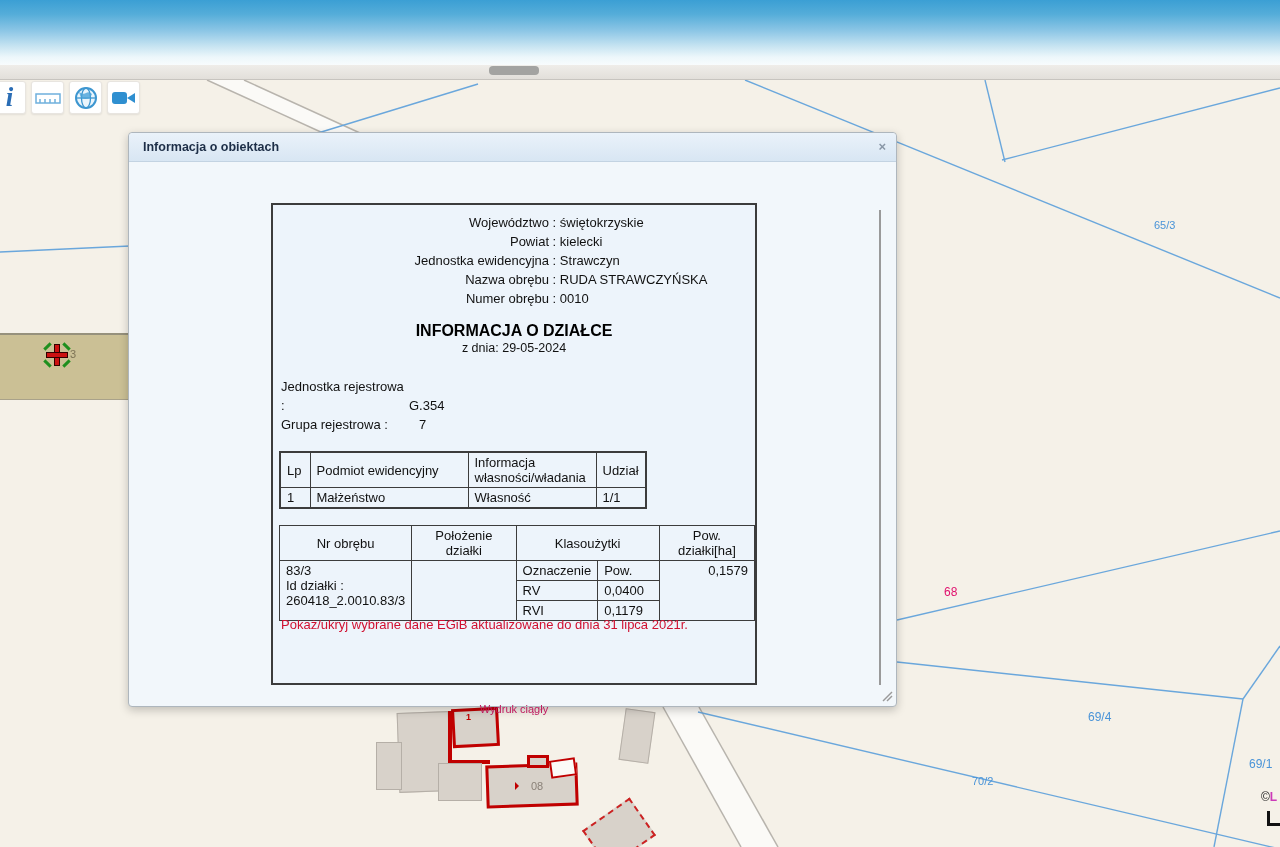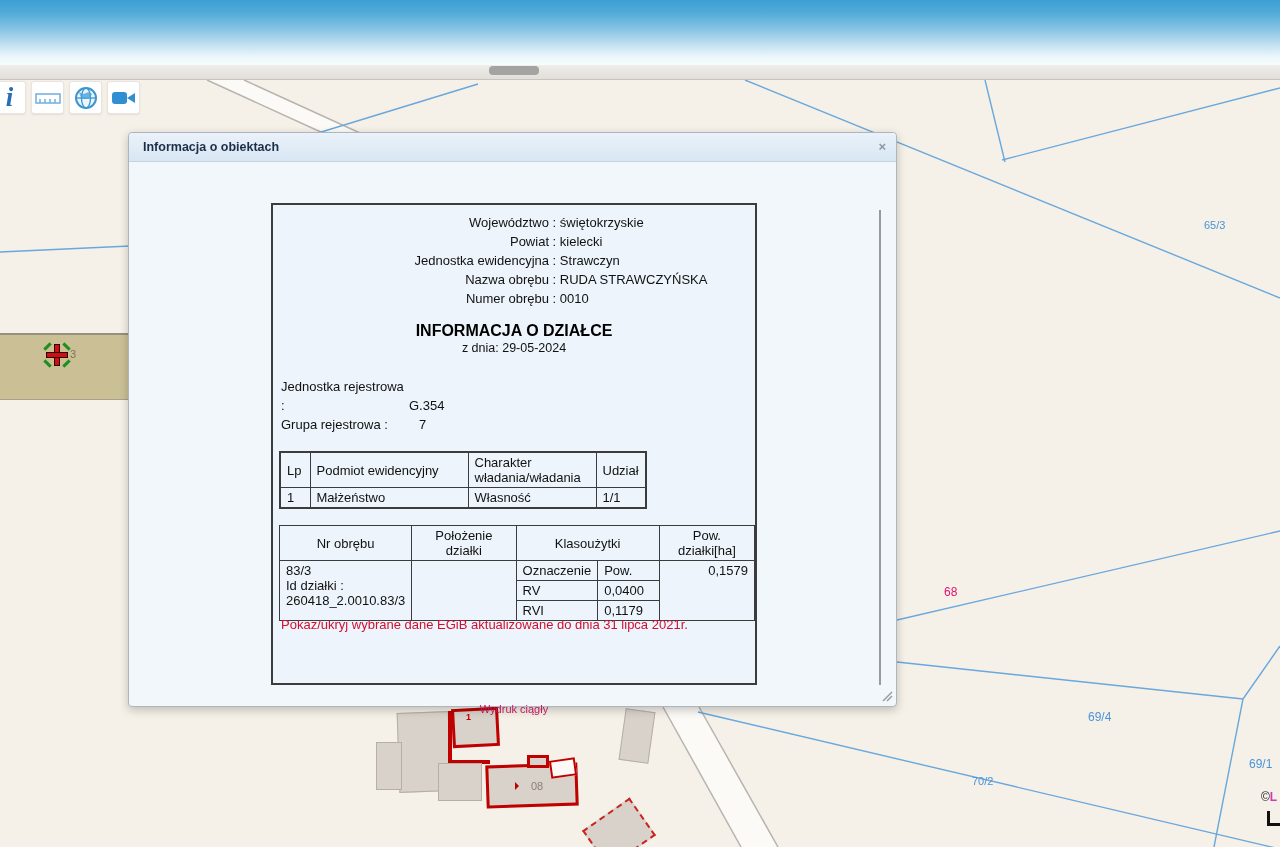--- a/index.html
+++ b/index.html
@@ -129,21 +129,21 @@
       <div class="ray" style="left:2px;  top:0;    transform:rotate(45deg);"></div>
       <div class="ray" style="left:21px; top:0;    transform:rotate(-45deg);"></div>
       <div class="ray" style="left:2px;  top:17px; transform:rotate(-45deg);"></div>
       <div class="ray" style="left:21px; top:17px; transform:rotate(45deg);"></div>
       <div class="vb"></div>
         <div class="hb"></div>
     </div>
     <div class="marker-label">3</div>
 
     <div class="maplabel" style="left:139px; top:168px;">83/2</div>
-    <div class="maplabel small" style="left:1204px; top:139px;text-align:right;">65/3</div>
+    <div class="maplabel small" style="left:1154px; top:139px;text-align:right;">65/3</div>
     <div class="maplabel magenta" style="left:944px; top:505px;">68</div>
     <div class="maplabel" style="left:1088px; top:630px;text-align:center;">69/4</div>
     <div class="maplabel small" style="left:972px; top:695px;">70/2</div>
     <div class="maplabel" style="left:1249px; top:677px;">69/1</div>
 
     <div class="bldg" style="left:398px; top:632px; width:52px; height:80px; transform:rotate(-2deg);"></div>
     <div class="bldg" style="left:376px; top:662px; width:26px; height:48px;"></div>
     <div class="bldg red" style="left:452px; top:628px; width:47px; height:39px; transform:rotate(-3deg);"></div>
     <div class="redline" style="left:448px; top:631px; width:4px; height:52px;"></div>
     <div class="redline" style="left:450px; top:680px; width:40px; height:4px;"></div>
@@ -236,21 +236,21 @@
         <div class="regrows">
           <div class="regrow"><span class="reglabel">Jednostka rejestrowa :</span><span>G.354</span></div>
           <div class="regrow"><span class="reglabel">Grupa rejestrowa :</span><span class="regval2">7</span></div>
         </div>
 
         <table class="t t1">
           <tbody>
               <tr>
             <th class="c-lp">Lp</th>
             <th class="c-pod">Podmiot ewidencyjny</th>
-            <th class="c-cha">Charakter władania/władania</th>
+            <th class="c-cha">Informacja własności/władania</th>
             <th class="c-udz">Udział</th>
           </tr>
           <tr>
             <td>1</td>
             <td>Małżeństwo</td>
             <td>Własność</td>
             <td>1/1</td>
           </tr>
         </tbody>
           </table>

